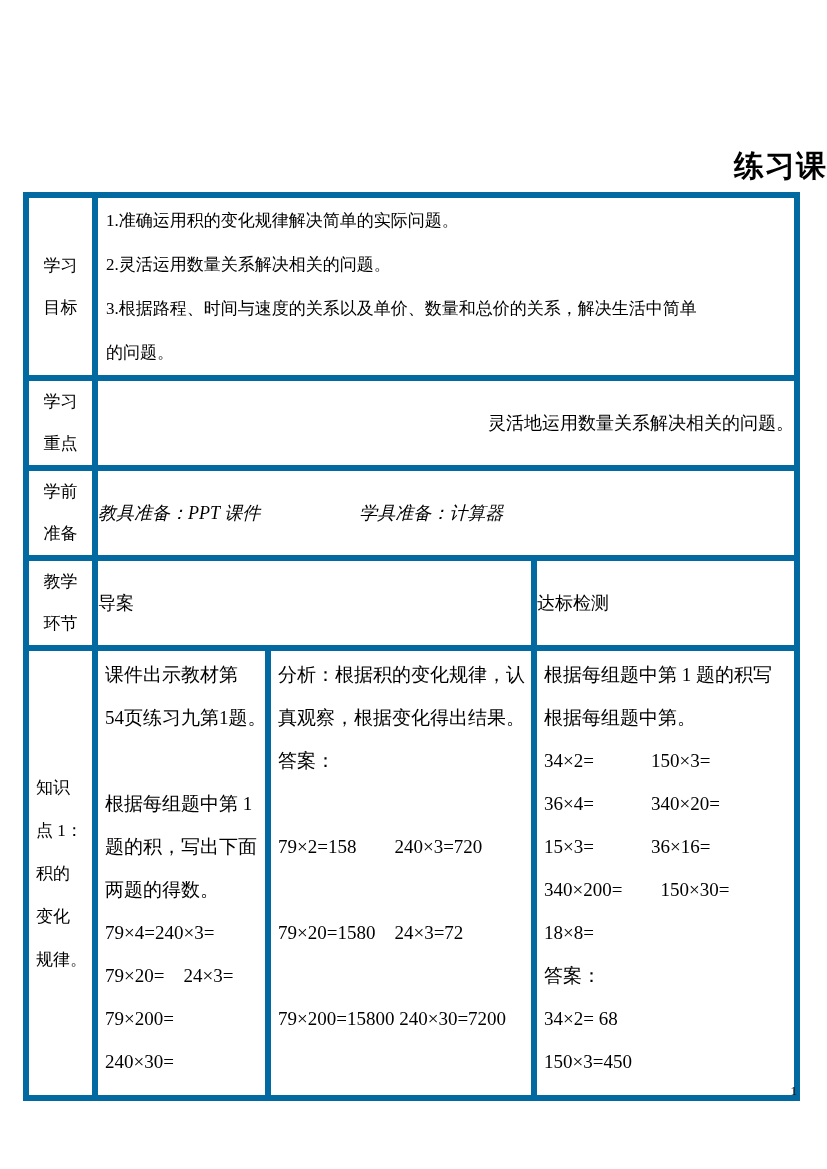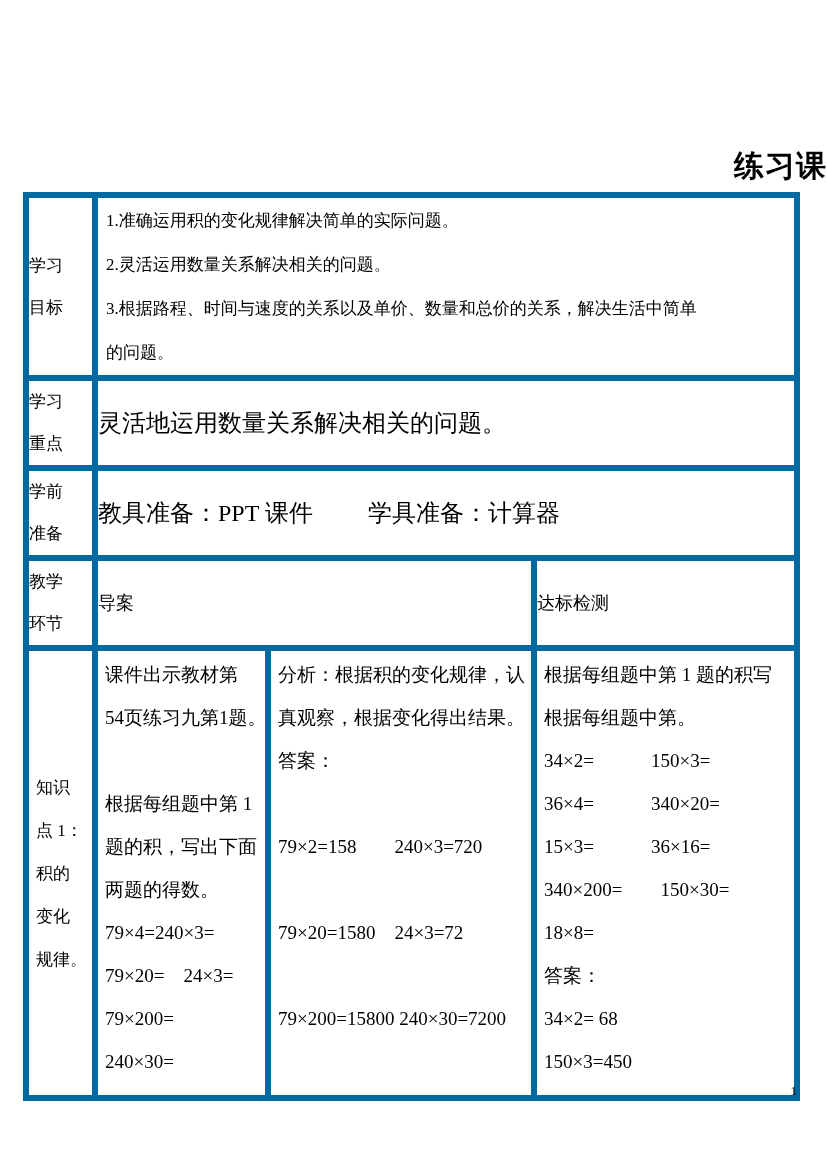--- a/index.html
+++ b/index.html
@@ -33,45 +33,46 @@
     border-collapse: collapse;
     table-layout: fixed;
   }
   td {
     border: 6px solid #0369a1;
     padding: 0;
     overflow: hidden;
   }
   
   .label-cell {
-    text-align: left;
+    text-align: center;
     vertical-align: middle;
     font-size: 17px;
     line-height: 42px;
   }
   .label-cell-left {
     text-align: left;
     vertical-align: middle;
     font-size: 17px;
     line-height: 43px;
     padding-left: 7px;
   }
   
   .goals-cell {
     vertical-align: top;
     font-size: 17px;
     line-height: 44px;
     padding: 1px 8px 0 8px;
   }
   .single-line-cell {
     vertical-align: middle;
-    font-size: 24px;
+    font-size: 18px;
     padding-left: 0;
-  }
-  .prep-row-line { display: flex; gap: 55px; }
+    text-align: right;
+  }
+  .prep-row-line { display: flex; gap: 99px; font-style: italic; }
   .stage-header-cell {
     vertical-align: middle;
     text-align: left;
     font-size: 18px;
   }
   .knowledge-cell {
     vertical-align: top;
     font-size: 19px;
     line-height: 43px;
     padding: 2px 0 12px 7px;

